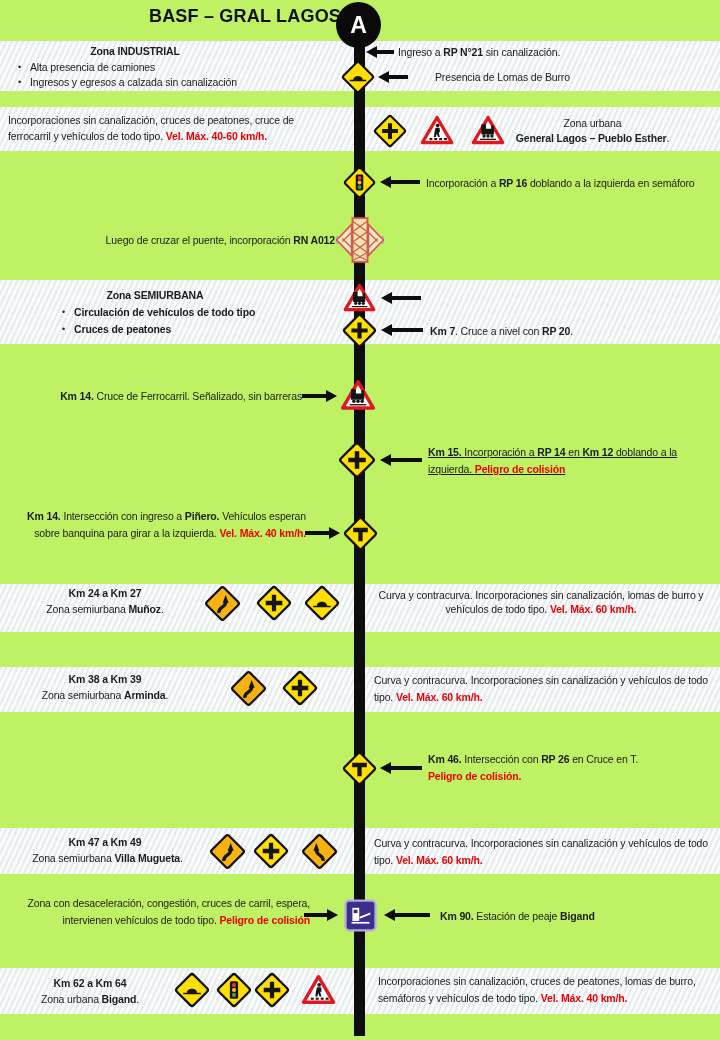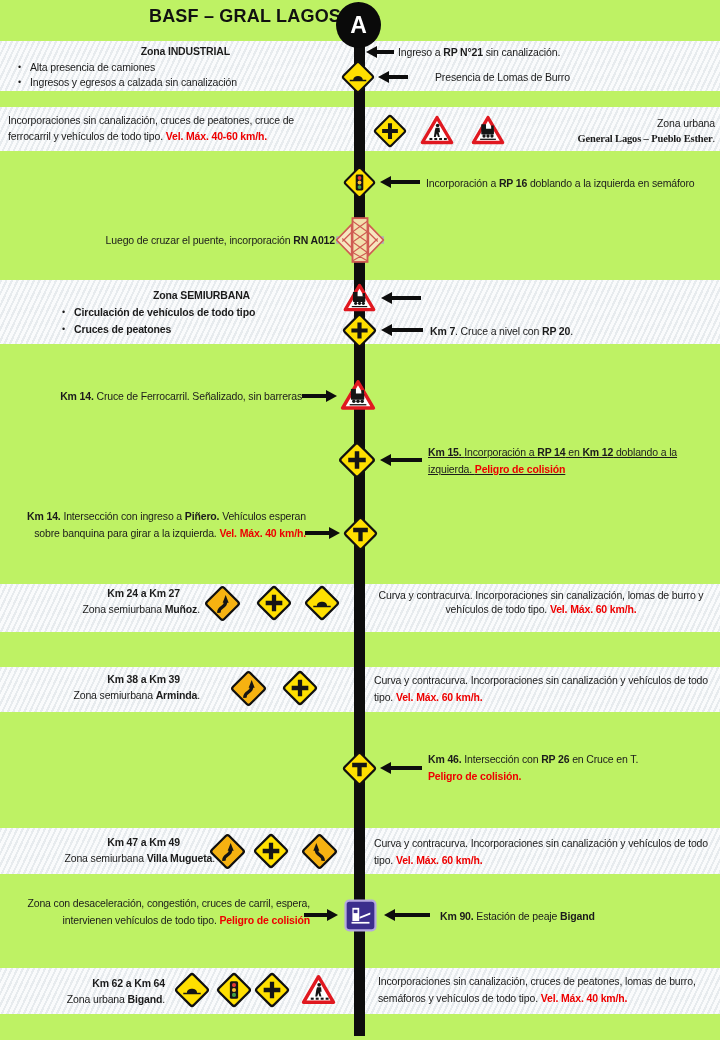--- a/index.html
+++ b/index.html
@@ -8,21 +8,21 @@
   .band{position:absolute;left:0;width:720px;z-index:1;
     background:repeating-linear-gradient(115deg,#e7ebee 0px,#e7ebee 2px,#fafbfc 2px,#fafbfc 5px);}
   .road{position:absolute;background:#0d0d0d;z-index:2;}
   .title{position:absolute;font-size:18px;font-weight:bold;color:#111;text-align:center;
     letter-spacing:.2px;z-index:3;}
   .marker{position:absolute;background:#0a0a0a;border-radius:50%;color:#fff;font-weight:bold;
     font-size:23px;display:flex;align-items:center;justify-content:center;z-index:4;}
   .txt{position:absolute;font-size:10.5px;line-height:15px;color:#1b1b1b;
     letter-spacing:-0.15px;z-index:3;}
   .a-right{text-align:right}
-  .a-center{text-align:right}
+  .a-center{text-align:center}
   .s-b{font-weight:bold}
   .s-r{font-weight:bold;color:#ee0000}
   .bullet::before{content:"•";font-size:9px;margin-right:9px;position:relative;top:-1px}
   .arrow{position:absolute;height:12px;z-index:3;}
   .arrow i{position:absolute;display:block;}
   .arrow .bar{top:4.2px;height:3.6px;background:#0d0d0d;}
   .arrow.left .bar{left:9px;right:0;}
   .arrow.right .bar{left:0;right:9px;}
   .arrow .head{width:0;height:0;border-top:6px solid transparent;border-bottom:6px solid transparent;}
   .arrow.left .head{left:0;border-right:11px solid #0d0d0d;}
@@ -44,21 +44,21 @@
     <div class="band" style="top: 828px; height: 46px;"></div>
     <div class="band" style="top: 968px; height: 46px;"></div>
     <div class="road" style="left: 354px; top: 40px; width: 11px; height: 996px;"></div>
     <div class="txt" style="left: 398px; top: 45px; width: 310px;"><span class="s-n">Ingreso a </span><span class="s-b">RP N°21</span><span class="s-n"> sin canalización.</span></div>
     <div class="txt" style="left: 435px; top: 70px; width: 300px;"><span class="s-n">Presencia de Lomas de Burro</span></div>
     <div class="txt a-center" style="left: 40px; top: 44px; width: 190px;"><span class="s-b">Zona INDUSTRIAL</span></div>
     <div class="txt bullet" style="left: 18px; top: 60px; width: 310px;"><span class="s-n">Alta presencia de camiones</span></div>
     <div class="txt bullet" style="left: 18px; top: 75px; width: 310px;"><span class="s-n">Ingresos y egresos a calzada sin canalización</span></div>
     <div class="txt" style="left: 8px; top: 112px; width: 318px; line-height: 16px;"><span class="s-n">Incorporaciones sin canalización, cruces de peatones, cruce de ferrocarril y vehículos de todo tipo. </span><span class="s-r">Vel. Máx. 40-60 km/h.</span></div>
     <div class="txt a-center" style="left: 470px; top: 116px; width: 245px;"><span class="s-n">Zona urbana</span></div>
-    <div class="txt a-center" style="left: 470px; top: 131px; width: 245px; font-family: Liberation Serif, serif;"><span class="s-b">General Lagos – Pueblo  Esther</span><span class="s-n">.</span></div>
+    <div class="txt a-center" style="left: 470px; top: 131px; width: 245px;"><span class="s-b">General Lagos – Pueblo  Esther</span><span class="s-n">.</span></div>
     <div class="txt" style="left: 426px; top: 176px; width: 292px;"><span class="s-n">Incorporación a </span><span class="s-b">RP 16</span><span class="s-n"> doblando a la izquierda en semáforo</span></div>
     <div class="txt a-right" style="left: 40px; top: 233px; width: 295px;"><span class="s-n">Luego de cruzar el puente, incorporación </span><span class="s-b">RN A012</span></div>
     <div class="txt a-center" style="left: 60px; top: 288px; width: 190px;"><span class="s-b">Zona SEMIURBANA</span></div>
     <div class="txt bullet" style="left: 62px; top: 305px; width: 290px;"><span class="s-b">Circulación  de vehículos de todo tipo</span></div>
     <div class="txt bullet" style="left: 62px; top: 322px; width: 290px;"><span class="s-b">Cruces de peatones</span></div>
     <div class="txt" style="left: 430px; top: 324px; width: 292px;"><span class="s-b">Km 7</span><span class="s-n">. Cruce a nivel con </span><span class="s-b">RP 20</span><span class="s-n">.</span></div>
     <div class="txt a-right" style="left: 4px; top: 389px; width: 298px;"><span class="s-b">Km 14. </span><span class="s-n">Cruce de Ferrocarril. Señalizado, sin barreras</span></div>
     <div class="txt" style="left: 428px; top: 444px; width: 270px; line-height: 17px; text-decoration: underline;"><span class="s-b">Km 15. </span><span class="s-n">Incorporación a </span><span class="s-b">RP 14</span><span class="s-n"> en </span><span class="s-b">Km 12</span><span class="s-n"> doblando a la izquierda. </span><span class="s-r">Peligro de colisión</span></div>
     <div class="txt a-right" style="left: 2px; top: 508px; width: 304px; line-height: 17px;"><span class="s-b">Km 14. </span><span class="s-n">Intersección con ingreso a </span><span class="s-b">Piñero. </span><span class="s-n">Vehículos esperan sobre banquina para girar a la izquierda. </span><span class="s-r">Vel. Máx. 40 km/h.</span></div>
     <div class="txt a-center" style="left: 30px; top: 586px; width: 150px;"><span class="s-b">Km 24 a Km 27</span></div>

